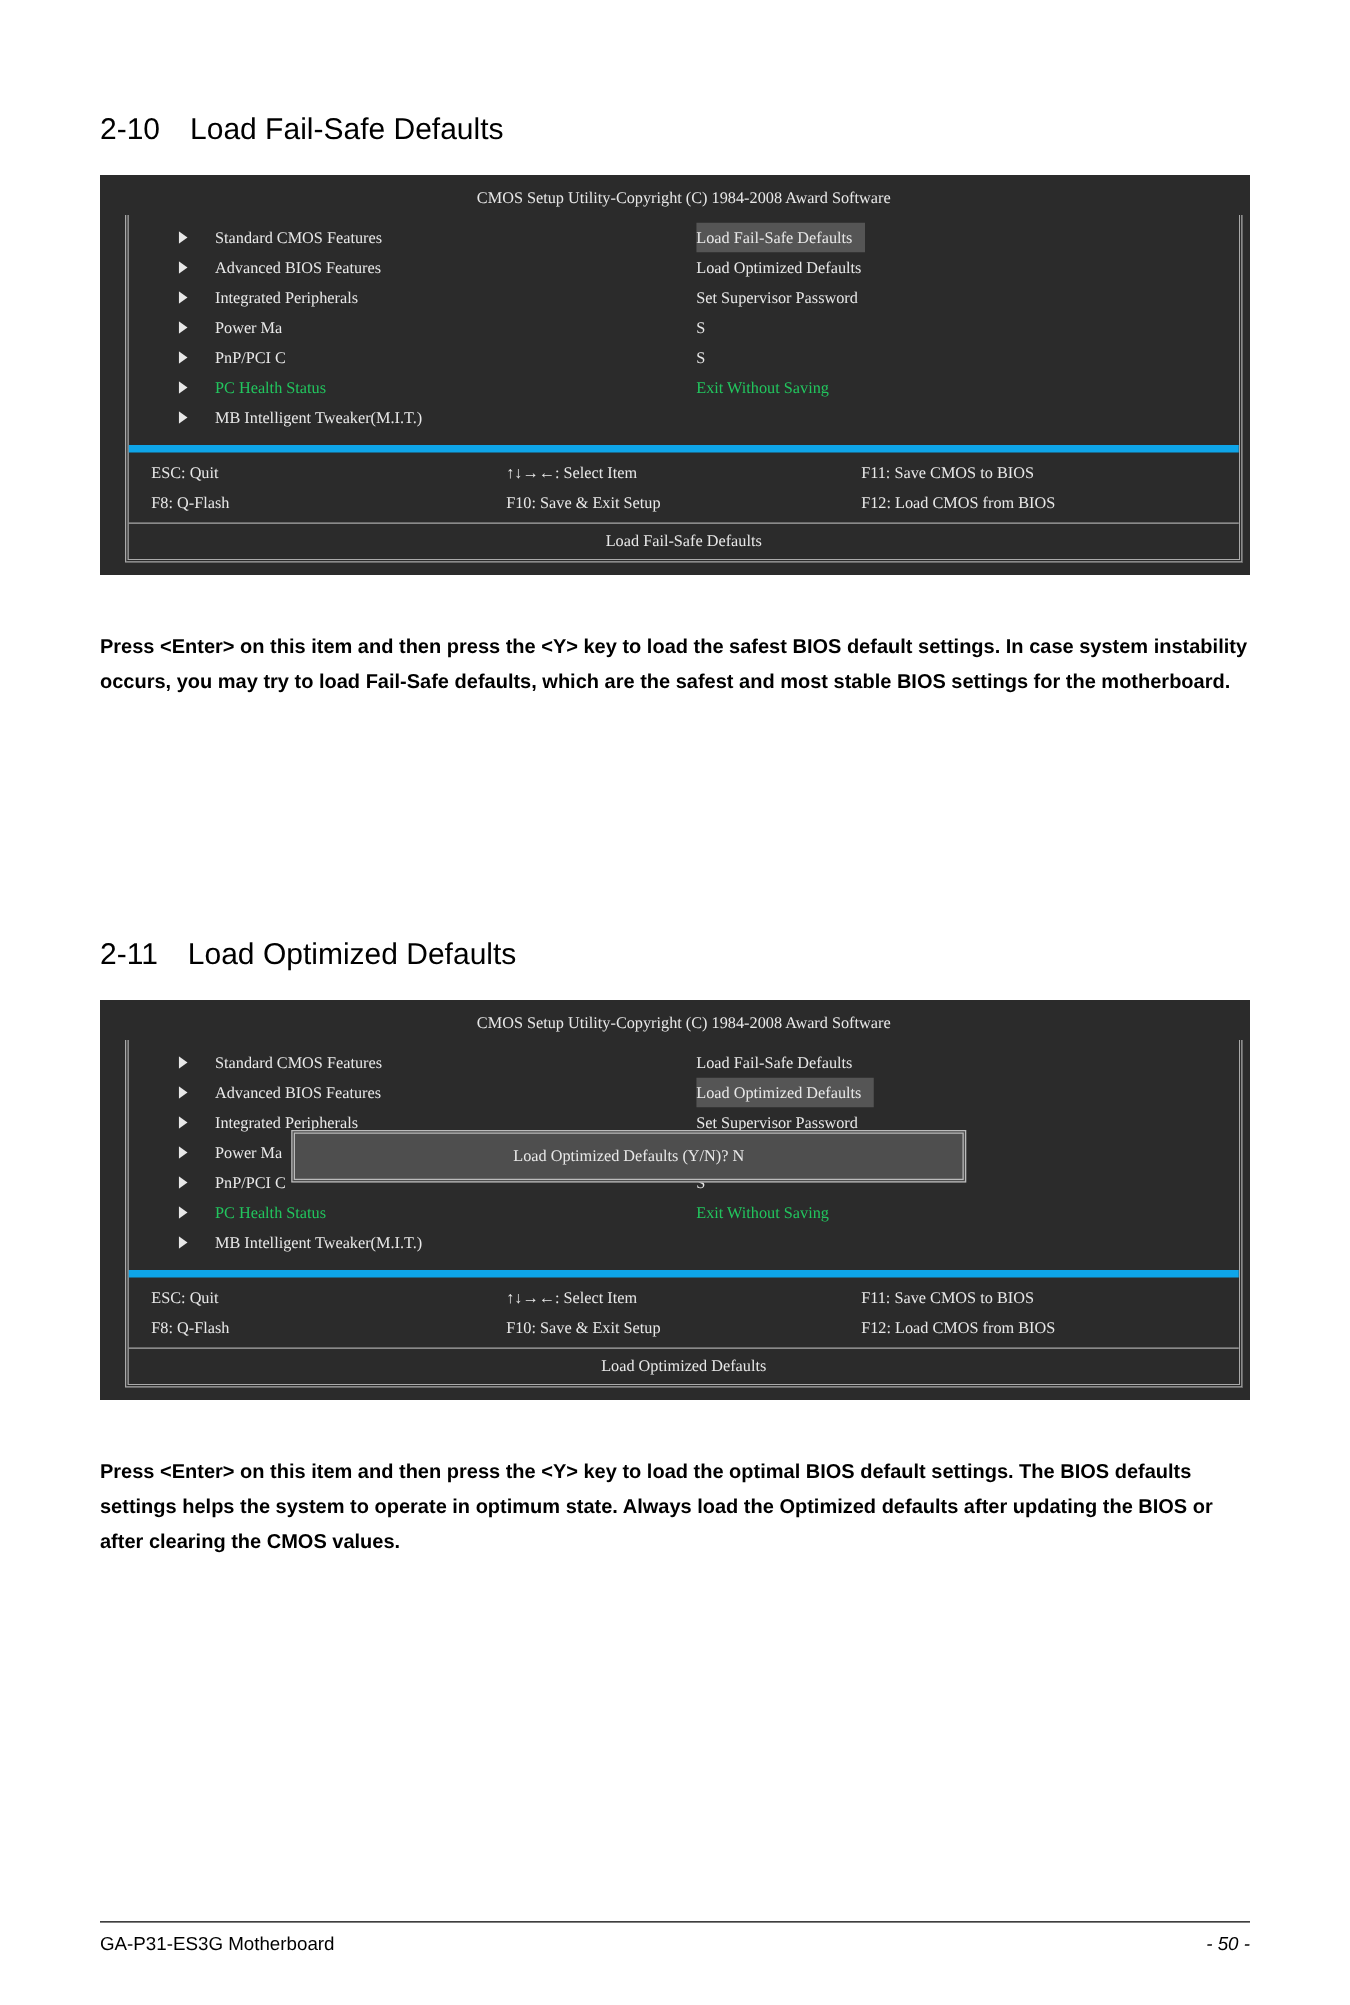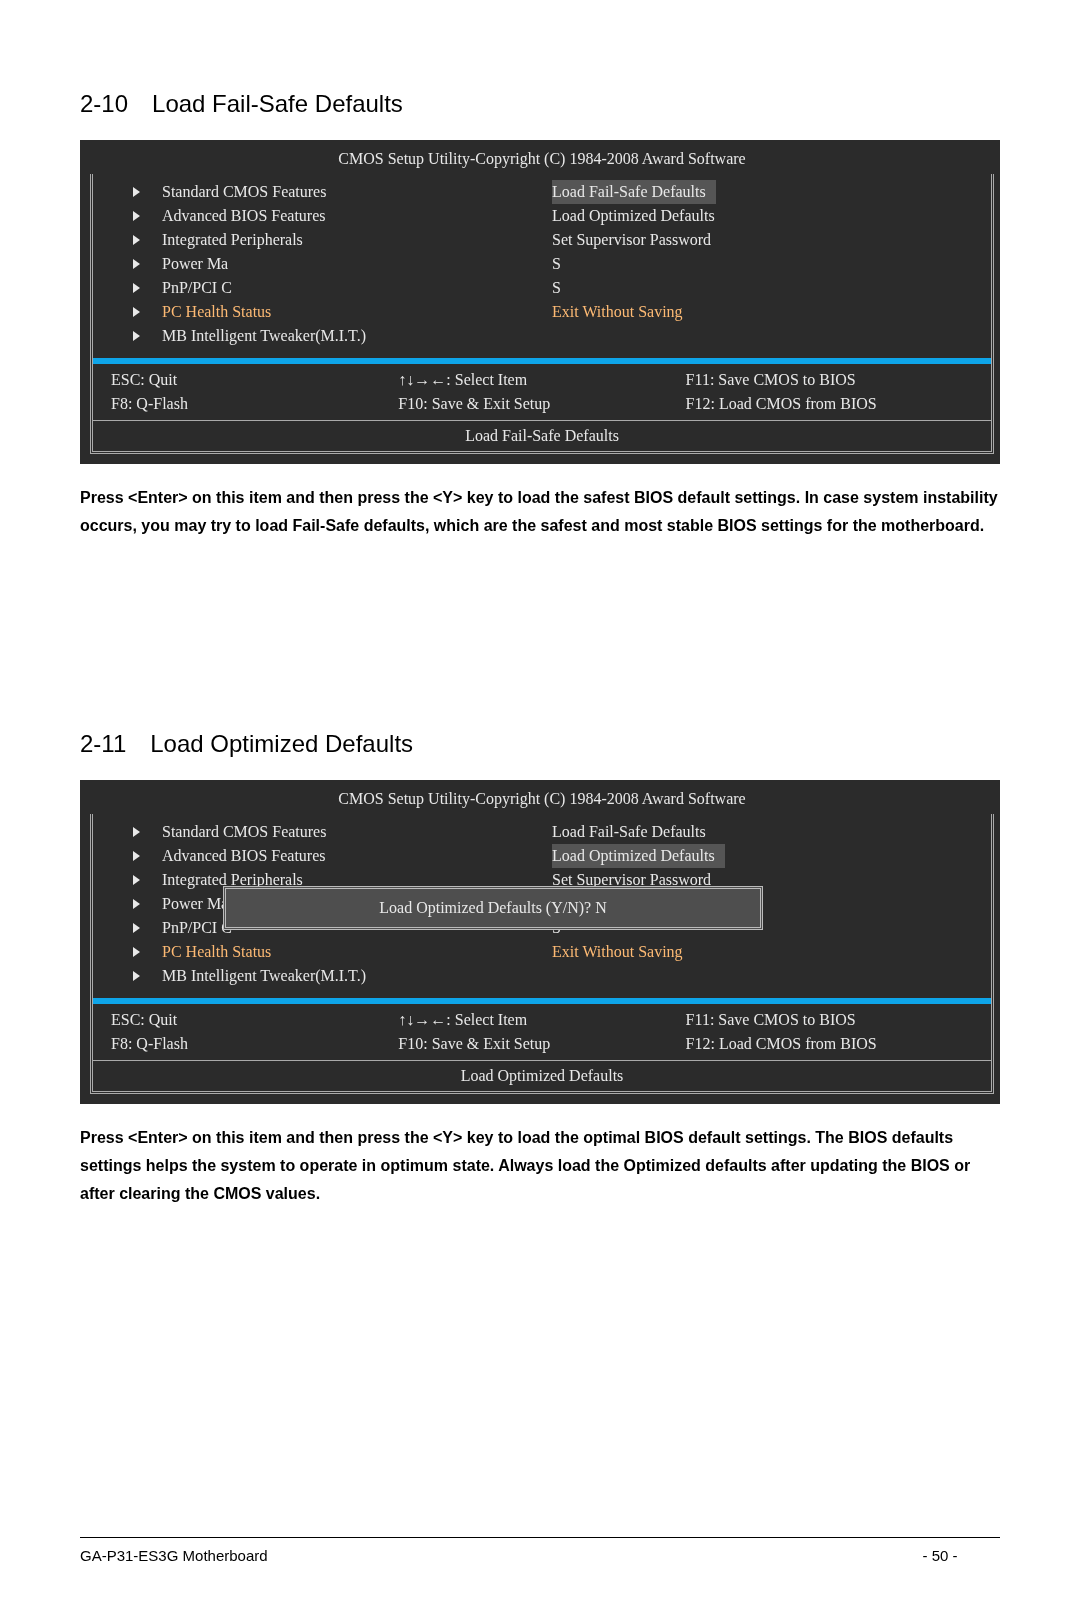--- a/index.html
+++ b/index.html
@@ -17,24 +17,24 @@
   }
   .section-heading {
     font-size: 24px;
     font-weight: normal;
     margin: 0 0 22px 0;
   }
   .bios-box {
     background: #2b2b2b;
     color: #e8e8e8;
     font-family: "Times New Roman", Times, serif;
-    font-size: 16px;
-    padding: 6px 6px 10px 10px;
+    font-size: 13px;
+    padding: 6px 6px 10px 20px;
     position: relative;
-    margin-bottom: 20px;
+    margin-bottom: 44px;
   }
   .bios-inner {
     border: 3px double #aaa;
     border-top: none;
   }
   .bios-title {
     text-align: center;
     padding: 4px 0 6px 0;
   }
   .bios-menu {
@@ -78,21 +78,21 @@
     top: 72px;
     left: 130px;
     width: 540px;
     background: #4e4e4e;
     border: 3px double #bbb;
     text-align: center;
     padding: 10px 0;
     z-index: 5;
   }
   .partial {
-    color: #fdba74;
+    color: #22c55e;
     text-align: right;
   }
   .help-rows {
     border-top: 6px solid #0ea5e9;
     display: flex;
     flex-wrap: wrap;
     padding: 4px 18px 4px 18px;
     font-family: "Times New Roman", Times, serif;
   }
   .help-rows > div {
@@ -116,21 +116,21 @@
     position: absolute;
     bottom: 40px;
     left: 80px;
     right: 80px;
     border-top: 1px solid #000;
     padding-top: 9px;
     font-size: 15px;
     display: flex;
   }
   .footer-left { flex: 1; }
-  .footer-center { width: 120px; text-align: center; }
+  .footer-center { width: 120px; text-align: right; font-style: italic; }
 </style>
 </head>
 <body>
 
 <div class="page">
 
   <h2 class="section-heading">2-10 Load Fail-Safe Defaults</h2>
 
   <div class="bios-box">
     <div class="bios-title">CMOS Setup Utility-Copyright (C) 1984-2008 Award Software</div>

